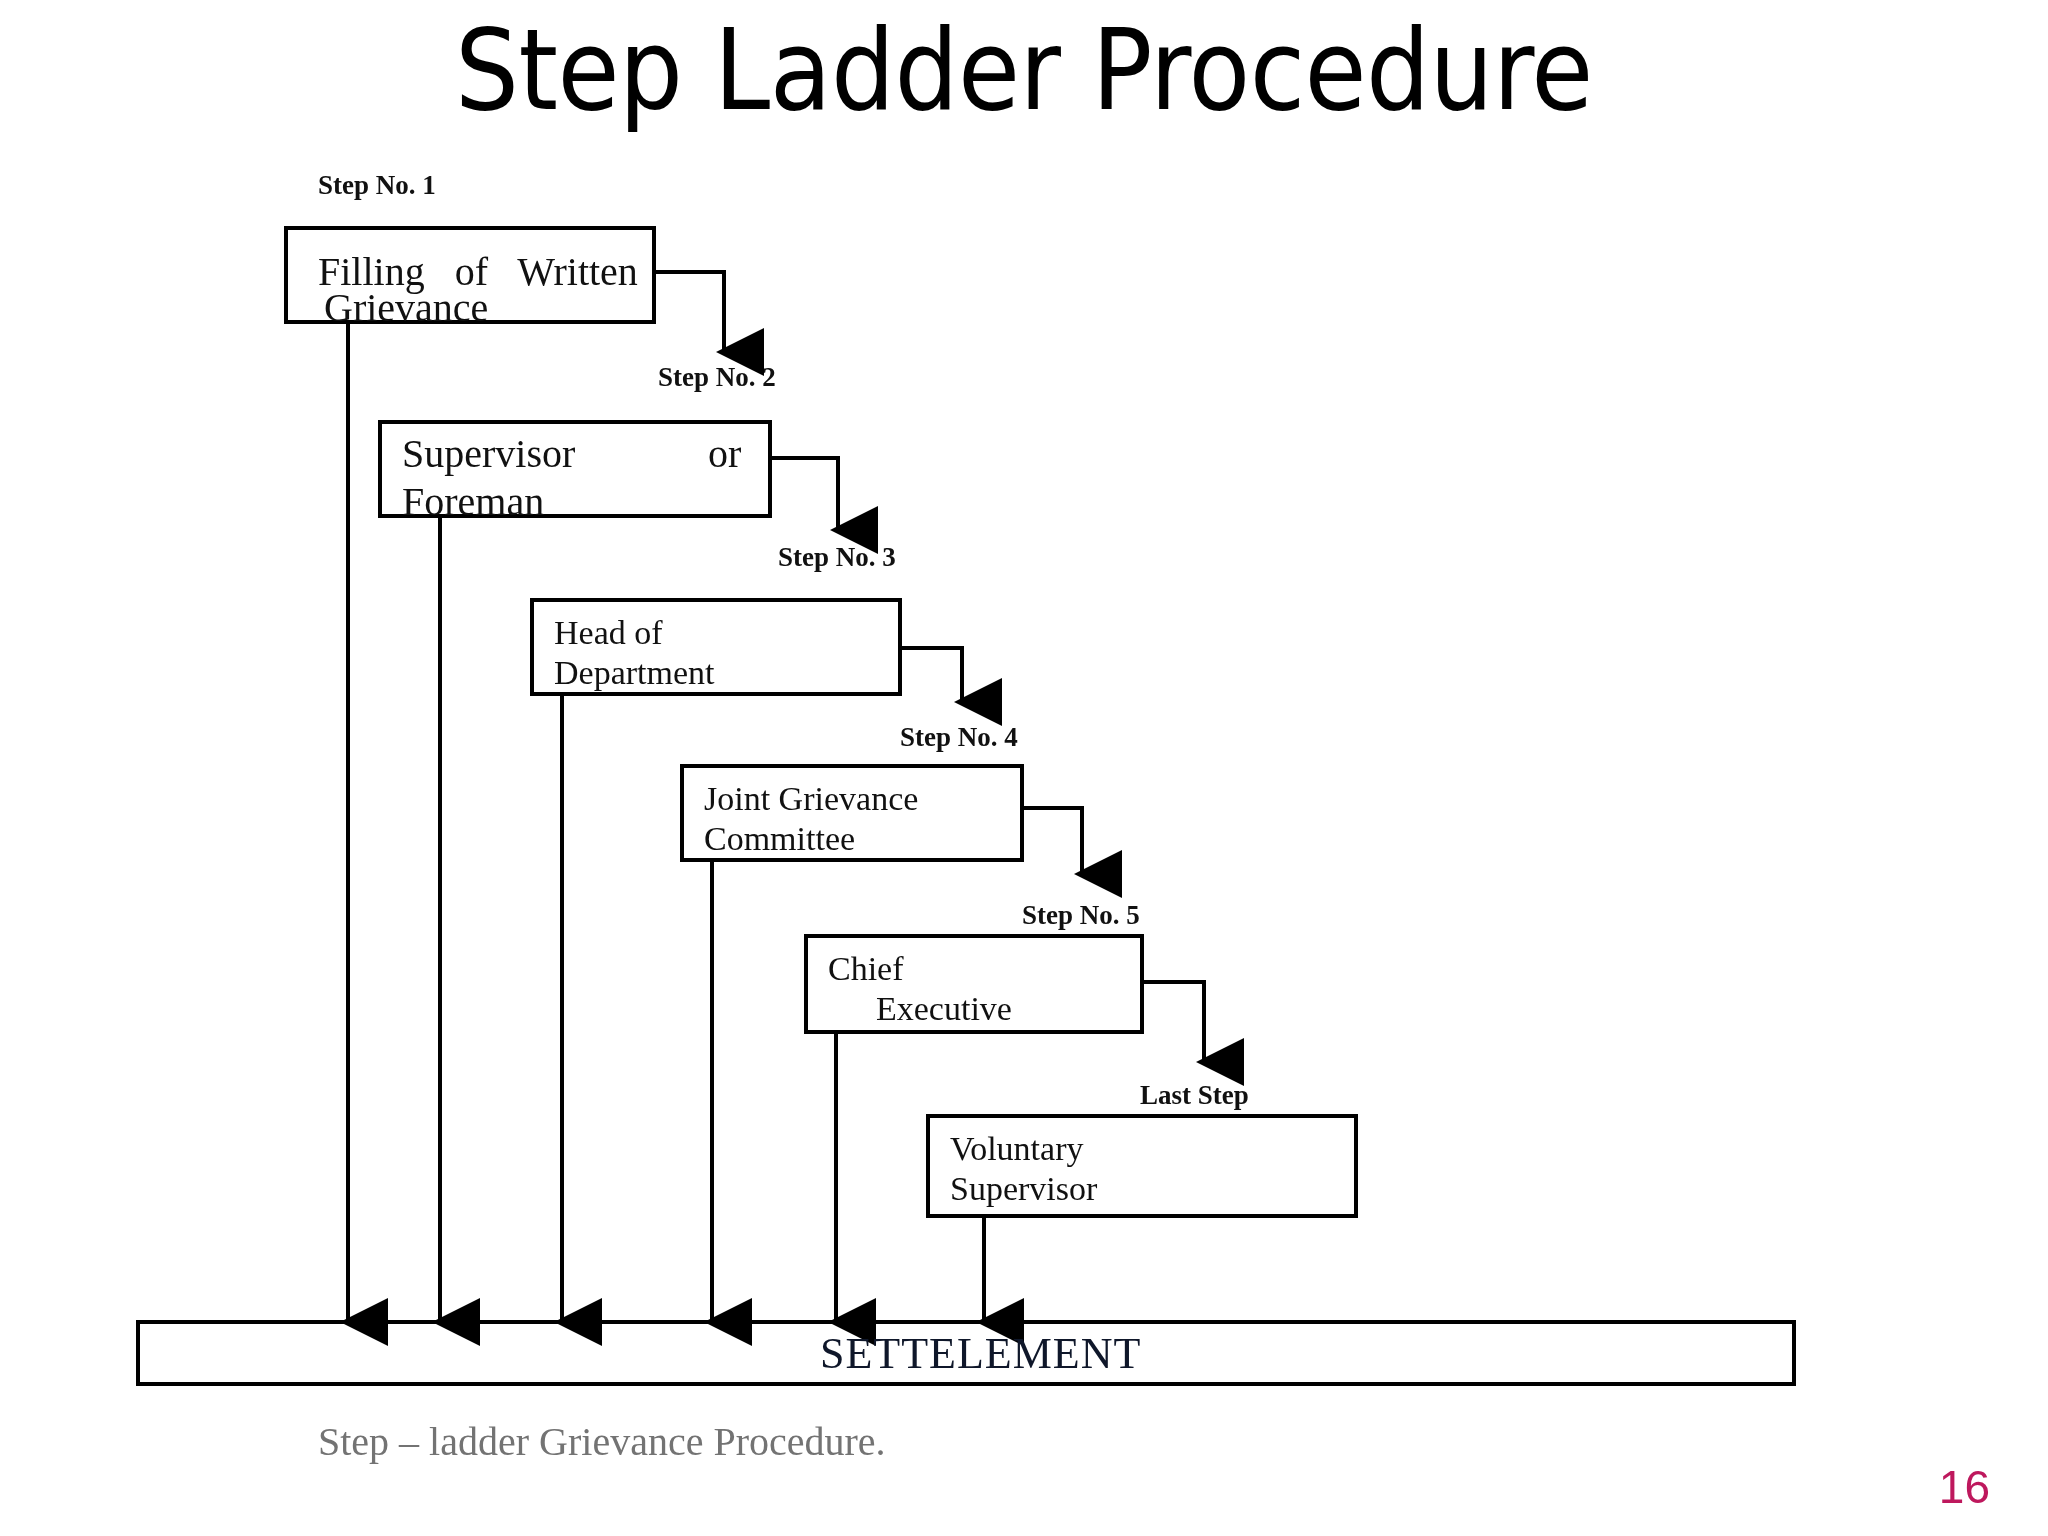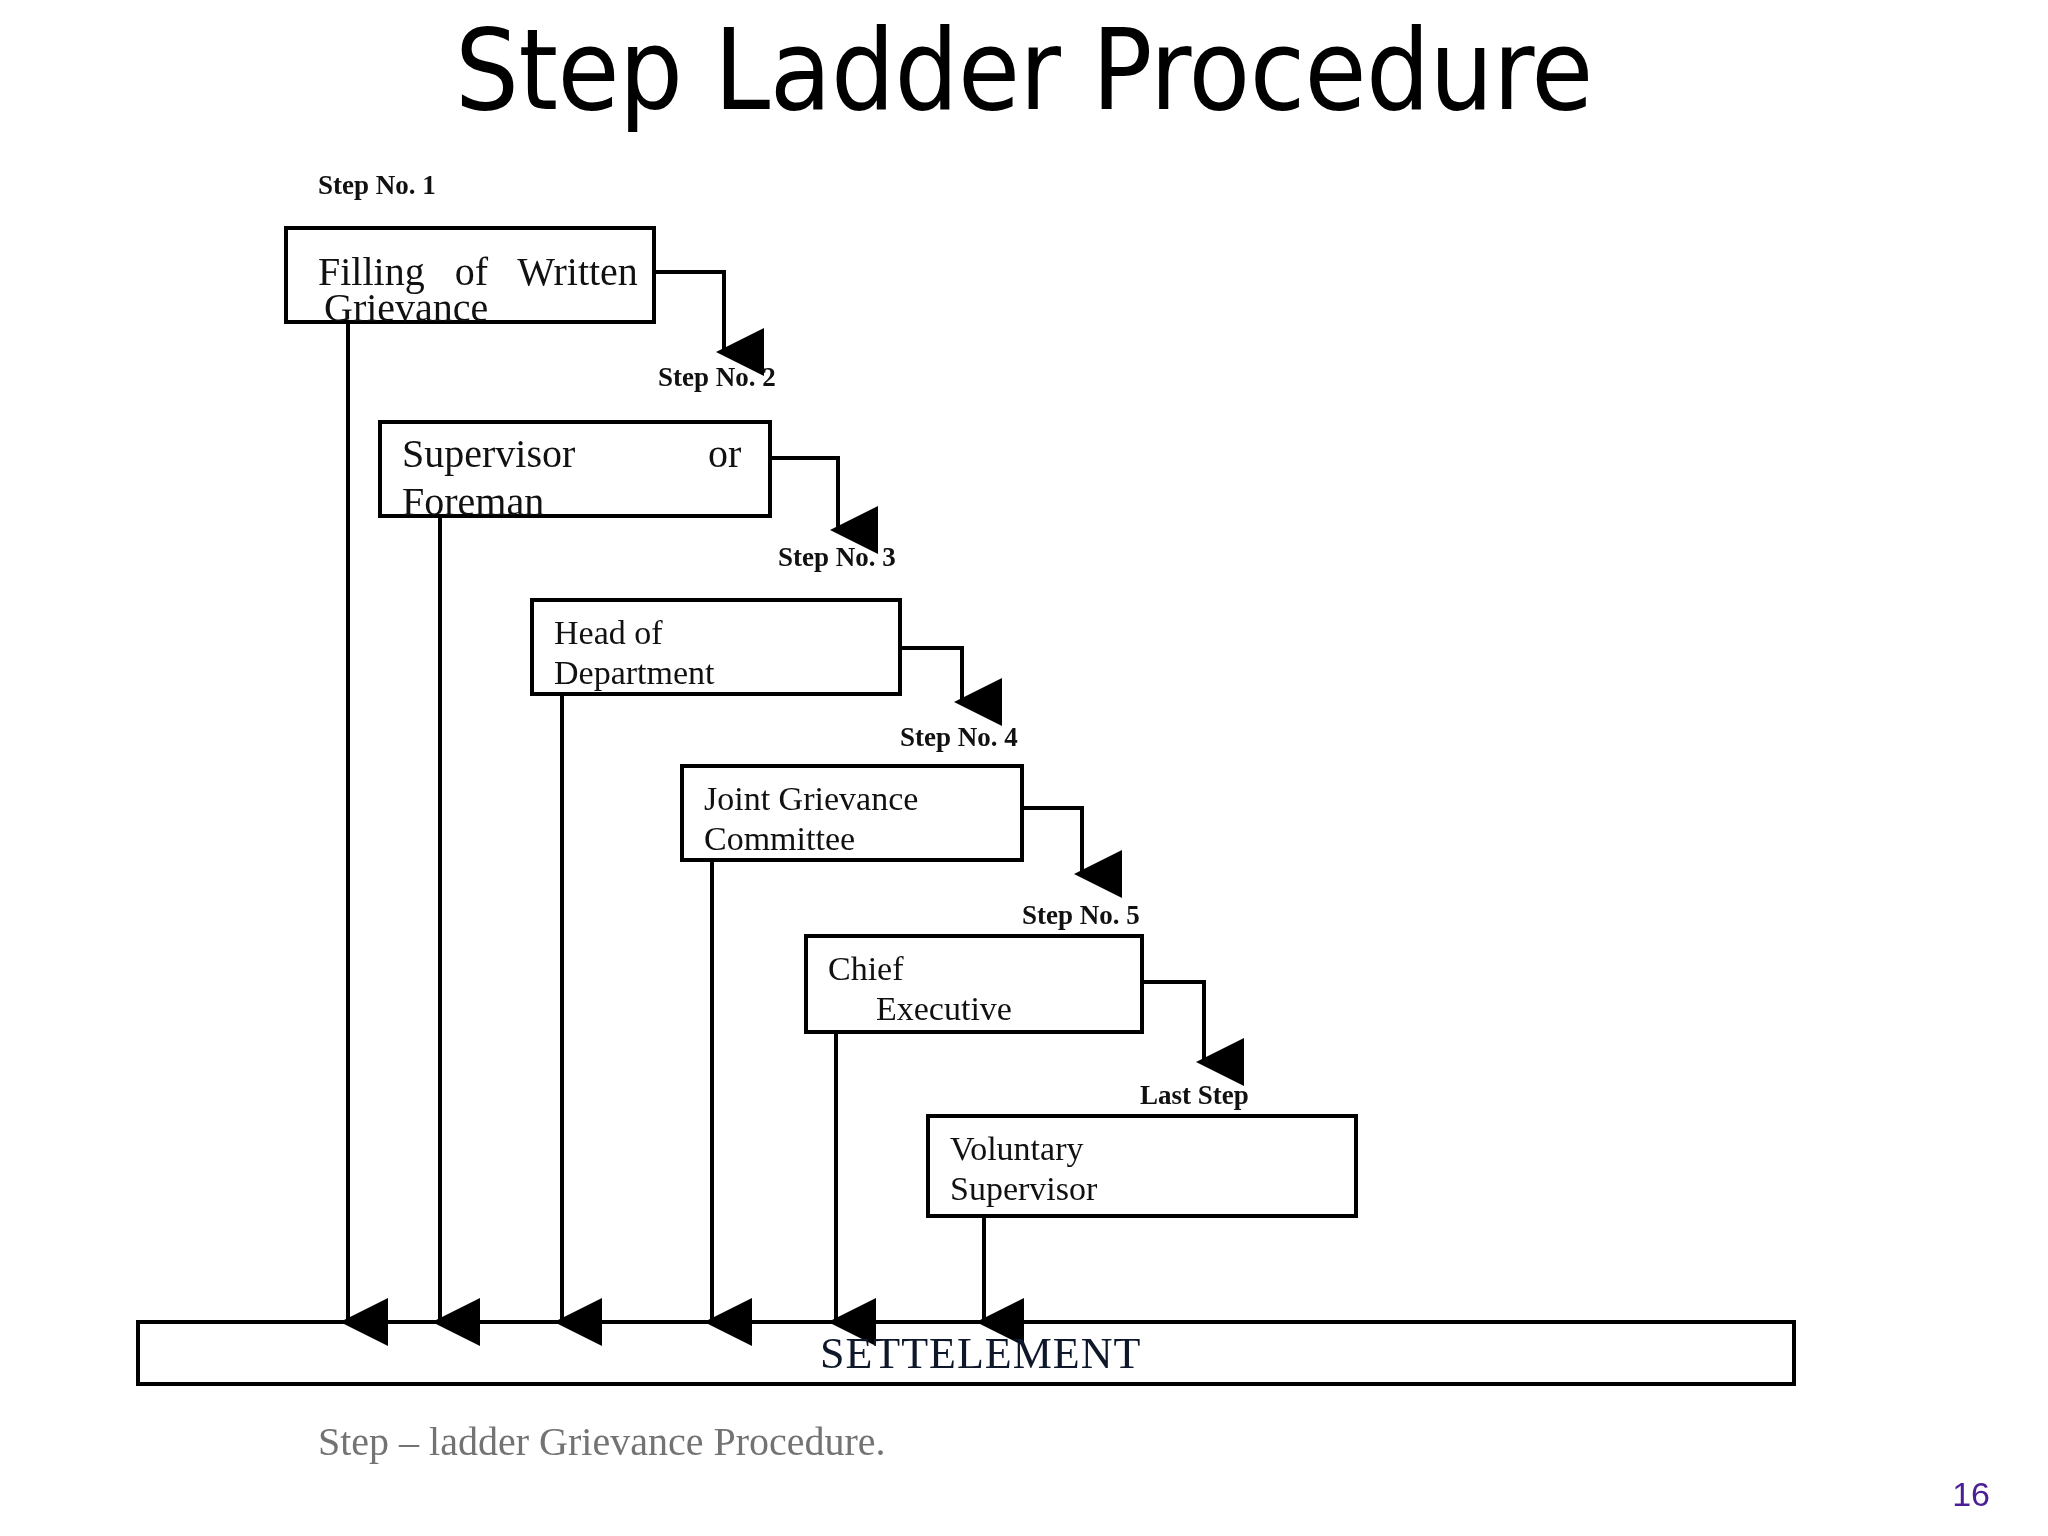--- a/index.html
+++ b/index.html
@@ -91,22 +91,22 @@
     font-family: "Liberation Serif", "DejaVu Serif", serif;
     font-size: 40px;
     color: #737373;
     white-space: nowrap;
   }
   #page-number {
     position: absolute;
     right: 58px;
     bottom: 22px;
     font-family: "Liberation Sans", sans-serif;
-    font-size: 34px;
-    color: #4c1d95;
+    font-size: 46px;
+    color: #be185d;
   }
 </style>
 </head>
 <body>
 
 <div id="slide">
 
   <div id="slide-title">Step Ladder Procedure</div>
 
   <div id="diagram">

